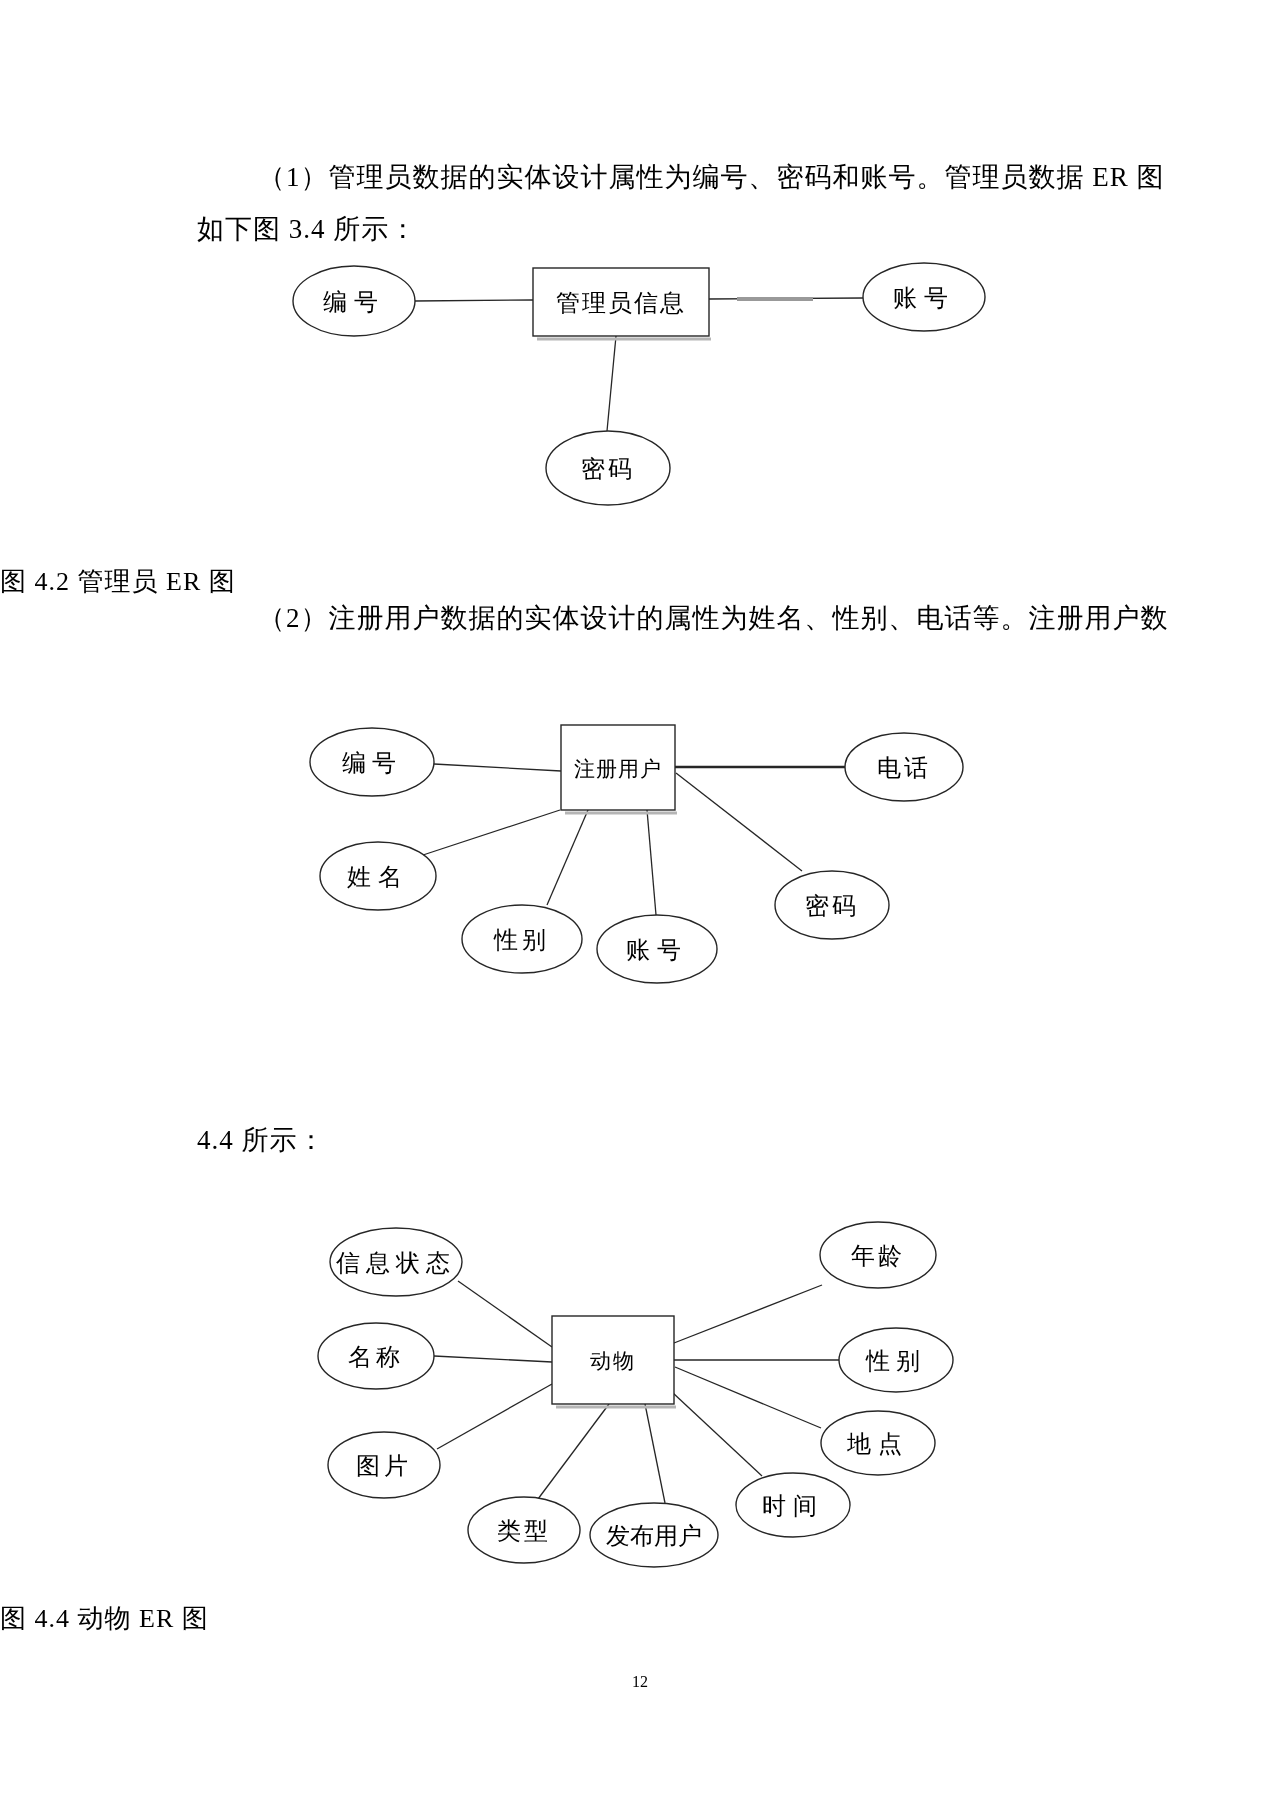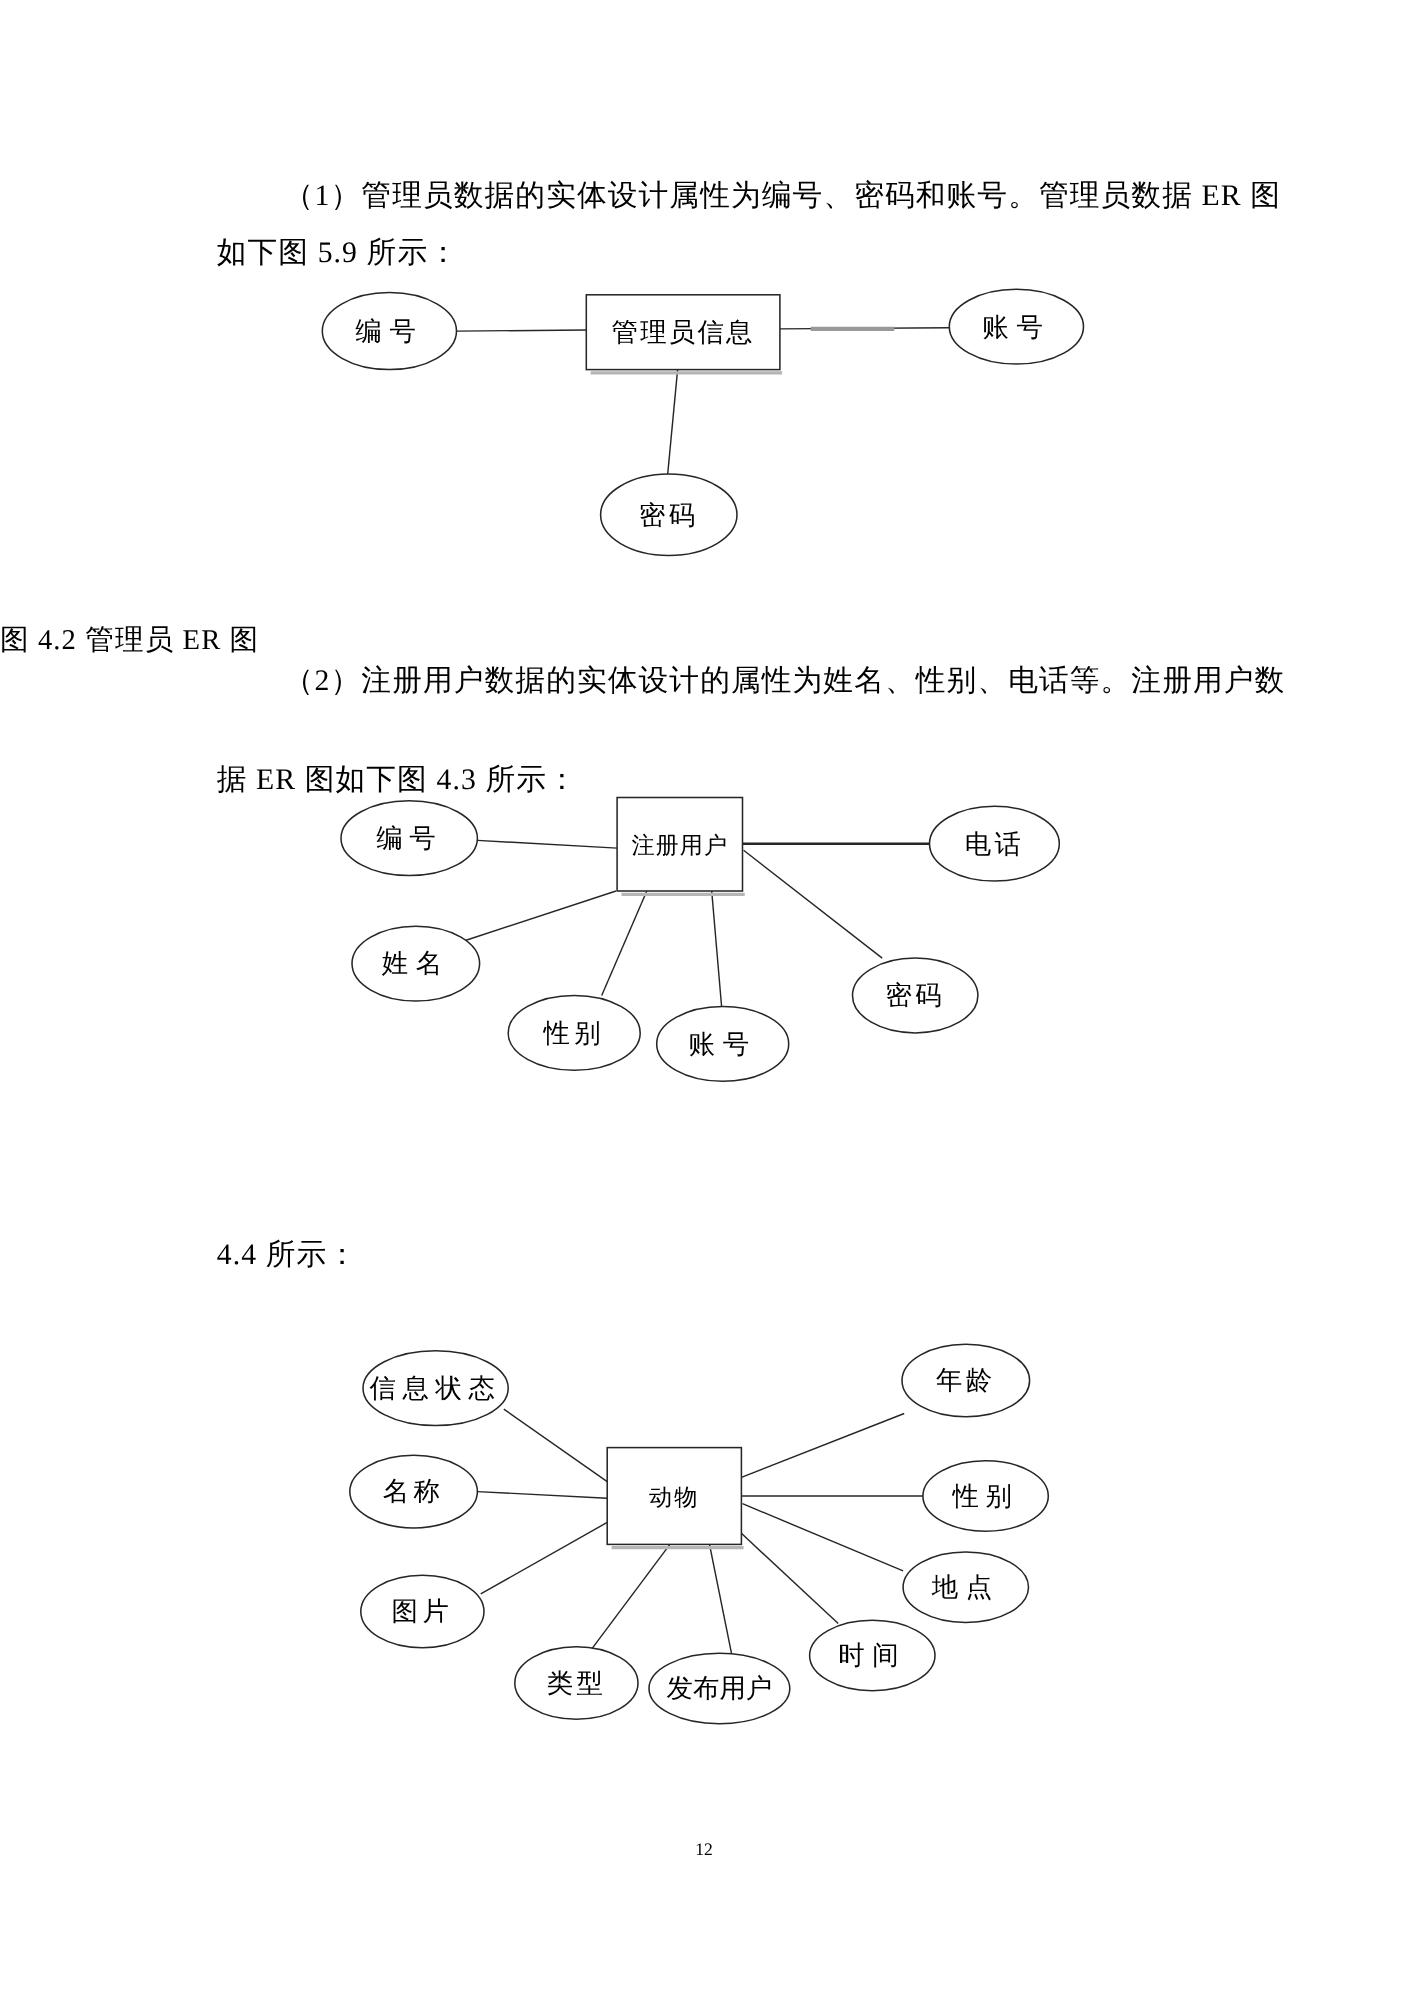--- a/index.html
+++ b/index.html
@@ -35,30 +35,30 @@
     line-height:28px;
   }
   svg.diagrams{position:absolute;left:0;top:0;}
 </style>
 </head>
 <body>
 
 <div class="page">
 
   <div class="bodyline" style="left:258px;top:160px">（1）管理员数据的实体设计属性为编号、密码和账号。管理员数据 ER 图</div>
-  <div class="bodyline" style="left:197px;top:212px">如下图 5.9 所示：</div>
+  <div class="bodyline" style="left:197px;top:212px">如下图 3.4 所示：</div>
 
   <div class="caption" style="top:566px">图 4.2 管理员 ER 图</div>
 
   <div class="bodyline" style="left:258px;top:601px">（2）注册用户数据的实体设计的属性为姓名、性别、电话等。注册用户数</div>
-  <div class="bodyline" style="left:197px;top:691px">据 ER 图如下图 4.3 所示：</div>
 
 
   <div class="bodyline" style="left:197px;top:1123px">4.4 所示：</div>
 
+  <div class="caption" style="top:1603px">图 4.4 动物 ER 图</div>
 
   <div class="pagenum" style="top:1668px">12</div>
 
   <svg class="diagrams" id="diagram-canvas" width="1280" height="1811" viewBox="0 0 1280 1811">
       <line x1="415" y1="301" x2="533" y2="300" stroke="#262626" stroke-width="1.3"></line>
       <line x1="709" y1="299" x2="863" y2="298" stroke="#262626" stroke-width="1.3"></line>
       <line x1="737" y1="299" x2="813" y2="299" stroke="#999999" stroke-width="4"></line>
       <line x1="616" y1="336" x2="607" y2="431" stroke="#262626" stroke-width="1.3"></line>
       <line x1="537" y1="339" x2="711" y2="339" stroke="#b5b5b5" stroke-width="3"></line>
       <rect x="533" y="268" width="176" height="68" fill="#ffffff" stroke="#262626" stroke-width="1.4"></rect>

